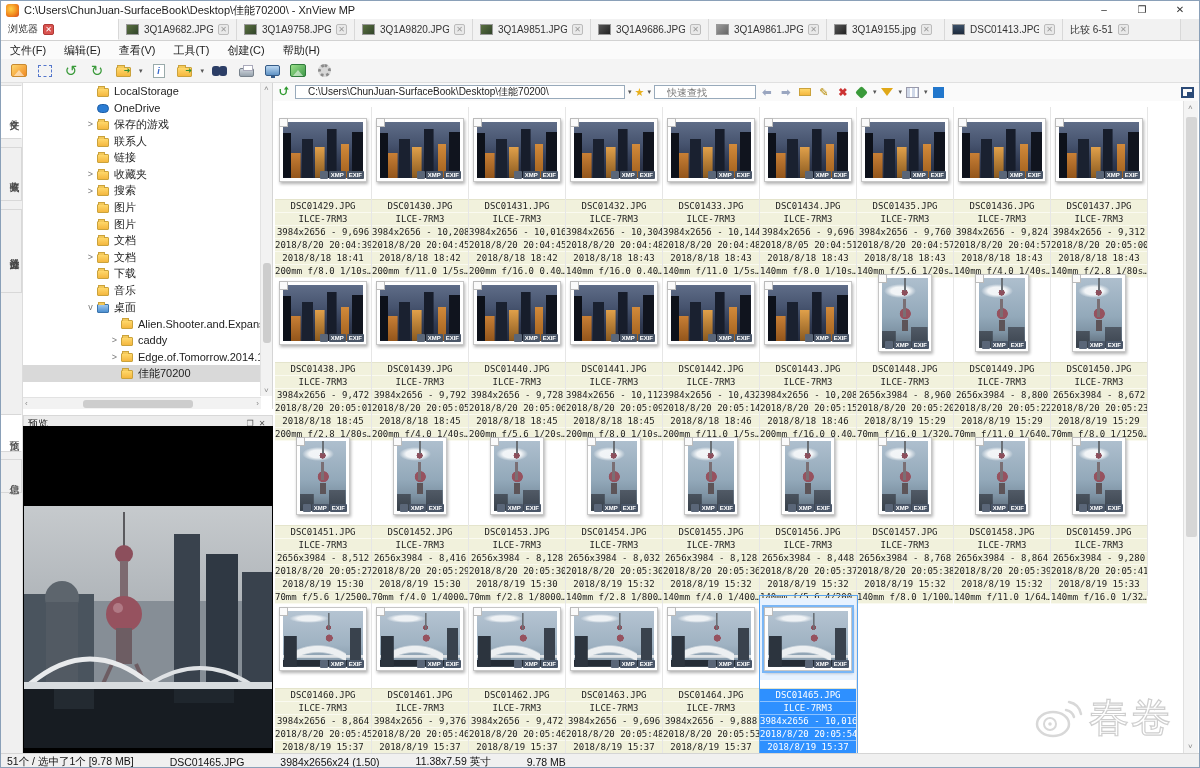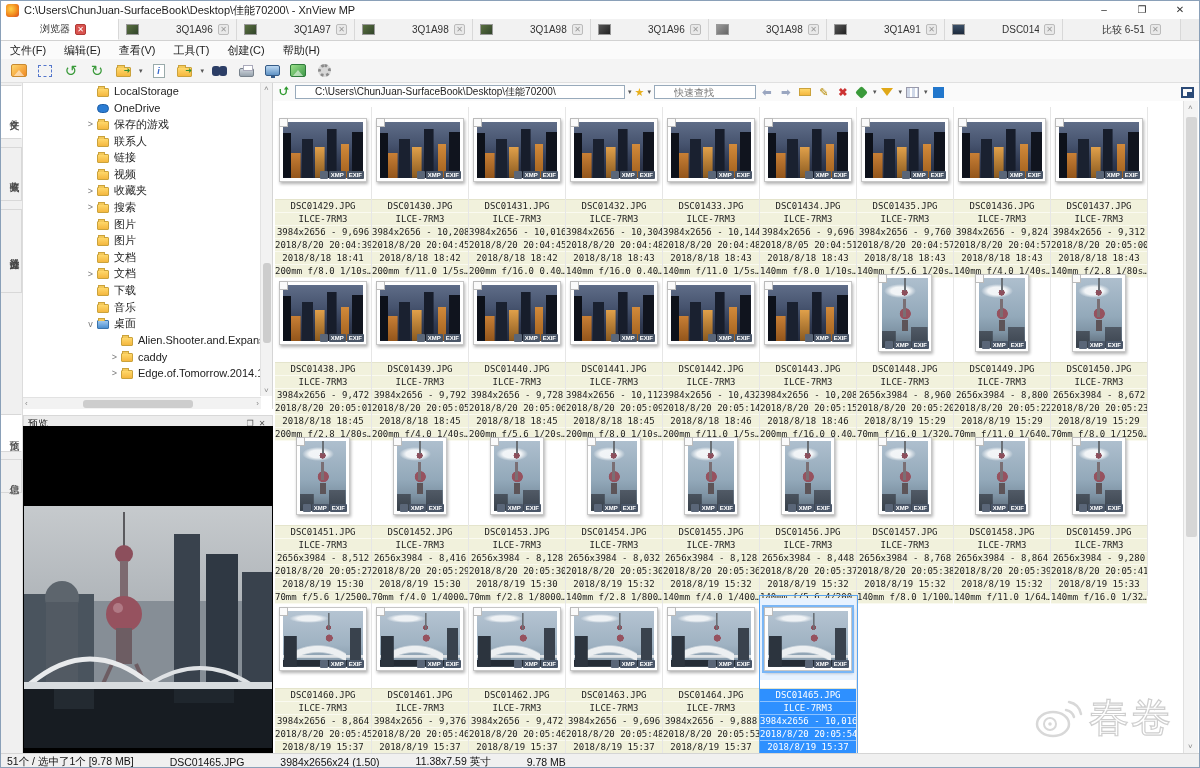--- a/index.html
+++ b/index.html
@@ -13,21 +13,21 @@
   .appicon{width:13px;height:13px;border-radius:3px;margin-right:5px;
            background:radial-gradient(circle at 38% 38%,#ffd24a,#f28a1e 55%,#d9531e 90%);}
   .wbtns{position:absolute;right:0;top:0;display:flex;}
   .wc{width:38px;height:18px;text-align:center;font-size:10px;line-height:17px;color:#333;}
   
   .tabbar{position:absolute;left:0;top:18px;width:100%;height:22px;background:#ececec;
           border-bottom:1px solid #d2d2d2;display:flex;}
   .tab{display:flex;align-items:center;gap:5px;padding:0 7px;font-size:10px;
        border-right:1px solid #d8d8d8;background:#f2f2f2;color:#333;min-width:0;}
   .tab.active{background:#fff;border-bottom:1px solid #fff;}
-  .tab .lbl{white-space:nowrap;overflow:hidden;margin-left:32px;}
+  .tab .lbl{white-space:nowrap;overflow:hidden;}
   .tmb{width:13px;height:11px;border:1px solid #999;flex:none;}
   .tmb.forest{background:linear-gradient(135deg,#5a7040,#31442a);}
   .tmb.dark{background:linear-gradient(135deg,#555,#222);}
   .tmb.gray{background:linear-gradient(135deg,#9a9a9a,#666);}
   .tmb.city{background:linear-gradient(180deg,#3b5068,#1d2a3c);}
   .x{width:11px;height:11px;border:1px solid #bbb;background:#e9e9e9;color:#999;flex:none;
      font-size:8px;line-height:9px;text-align:center;border-radius:2px;}
   .x.red{background:#d9534f;border-color:#b03a36;color:#fff;}
   
   .menubar{position:absolute;left:0;top:40px;width:100%;height:18px;background:#fbfbfb;
@@ -89,21 +89,21 @@
   .pvhead{position:absolute;left:22px;top:408px;width:250px;height:17px;background:#ececec;
           border:1px solid #d8d8d8;font-size:10px;display:flex;align-items:center;padding:0 4px;margin-top:6px;}
   .pvhead .sp{flex:1;}
   .pvbtn{width:12px;height:12px;font-size:8px;line-height:11px;text-align:center;color:#555;}
   .preview{position:absolute;left:22px;top:425px;width:250px;height:327px;background:#000;overflow:hidden;}
   .preview svg{position:absolute;left:1px;top:80px;}
   
   .addr{position:absolute;left:272px;top:82px;width:928px;height:18px;background:#fafafa;
         display:flex;align-items:center;gap:3px;padding:0 3px;font-size:10px;}
   .upbtn{color:#2f9a2f;font-weight:bold;font-size:12px;width:16px;text-align:center;}
-  .addr input{height:14px;border:1px solid #98aabb;font-size:10px;padding:0 19px;
+  .addr input{height:14px;border:1px solid #98aabb;font-size:10px;padding:0 12px;
               font-family:"Liberation Sans",sans-serif;color:#222;background:#fff;}
   .path{width:330px;}
   .qfind{width:102px;}
   .star{color:#e8b01e;font-size:11px;}
   .abtn{width:16px;height:15px;display:flex;align-items:center;justify-content:center;font-size:11px;}
   .gray-ar{color:#9aa6c0;font-weight:bold;}
   .mini-fold{width:12px;height:8px;background:linear-gradient(#ffd86b,#f4b73f);border:1px solid #caa23c;}
   .pencil{color:#b58900;font-size:11px;}
   .redx{color:#cc3333;font-weight:bold;font-size:11px;}
   .tag{width:9px;height:9px;background:#3a9a3a;transform:rotate(45deg);border-radius:2px;}
@@ -343,25 +343,20 @@
           <span class="fo plain"></span>
           <span>联系人</span>
         </div>
 
         <div class="trow d1">
           <span class="arr"></span>
           <span class="fo plain"></span>
           <span>链接</span>
         </div>
 
-        <div class="trow d1">
-          <span class="arr"></span>
-          <span class="fo plain"></span>
-          <span>视频</span>
-        </div>
 
         <div class="trow d1">
           <span class="arr">&gt;</span>
           <span class="fo plain"></span>
           <span>收藏夹</span>
         </div>
 
         <div class="trow d1">
           <span class="arr">&gt;</span>
           <span class="fo plain"></span>
@@ -421,20 +416,25 @@
           <span class="fo plain"></span>
           <span>caddy</span>
         </div>
 
         <div class="trow d2">
           <span class="arr">&gt;</span>
           <span class="fo plain"></span>
           <span>Edge.of.Tomorrow.2014.10</span>
         </div>
 
+        <div class="trow d2 sel">
+          <span class="arr"></span>
+          <span class="fo plain"></span>
+          <span>佳能70200</span>
+        </div>
       </div>
     <div class="vsb">
       <span class="sbarrow" style="top:1px;left:3px;">˄</span>
       <span class="sbarrow" style="bottom:1px;left:3px;">˅</span>
       <div class="th"></div>
     </div>
     <div class="hsb">
       <span class="sbarrow" style="left:2px;top:1px;">‹</span>
       <span class="sbarrow" style="right:2px;top:1px;">›</span>
       <div class="th"></div>

